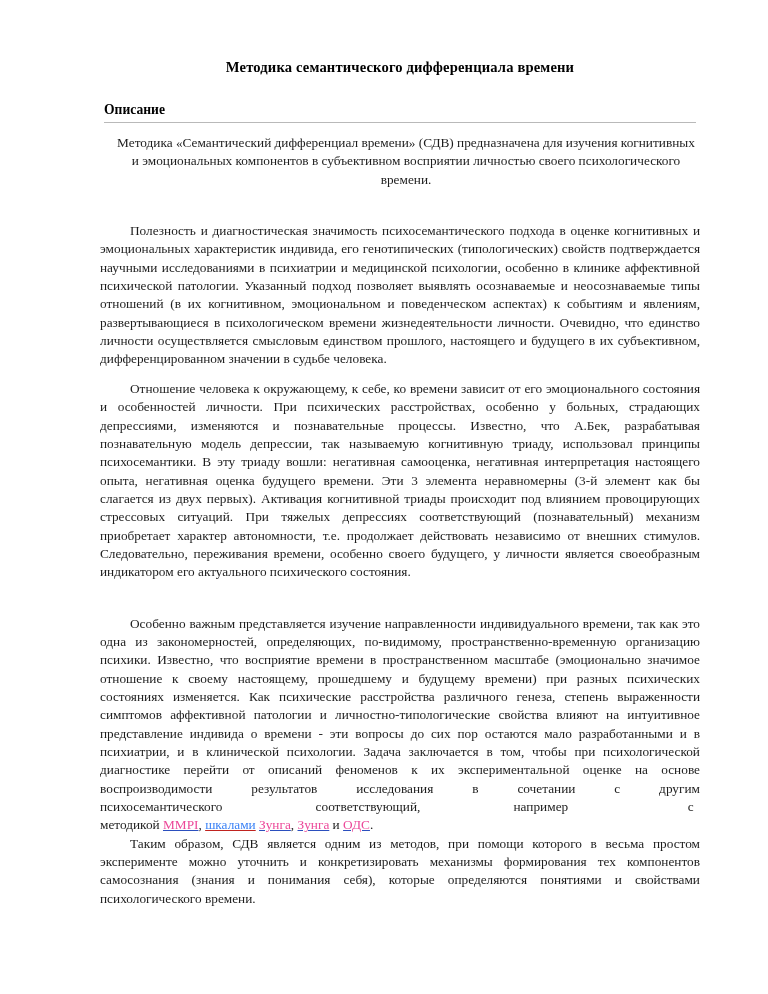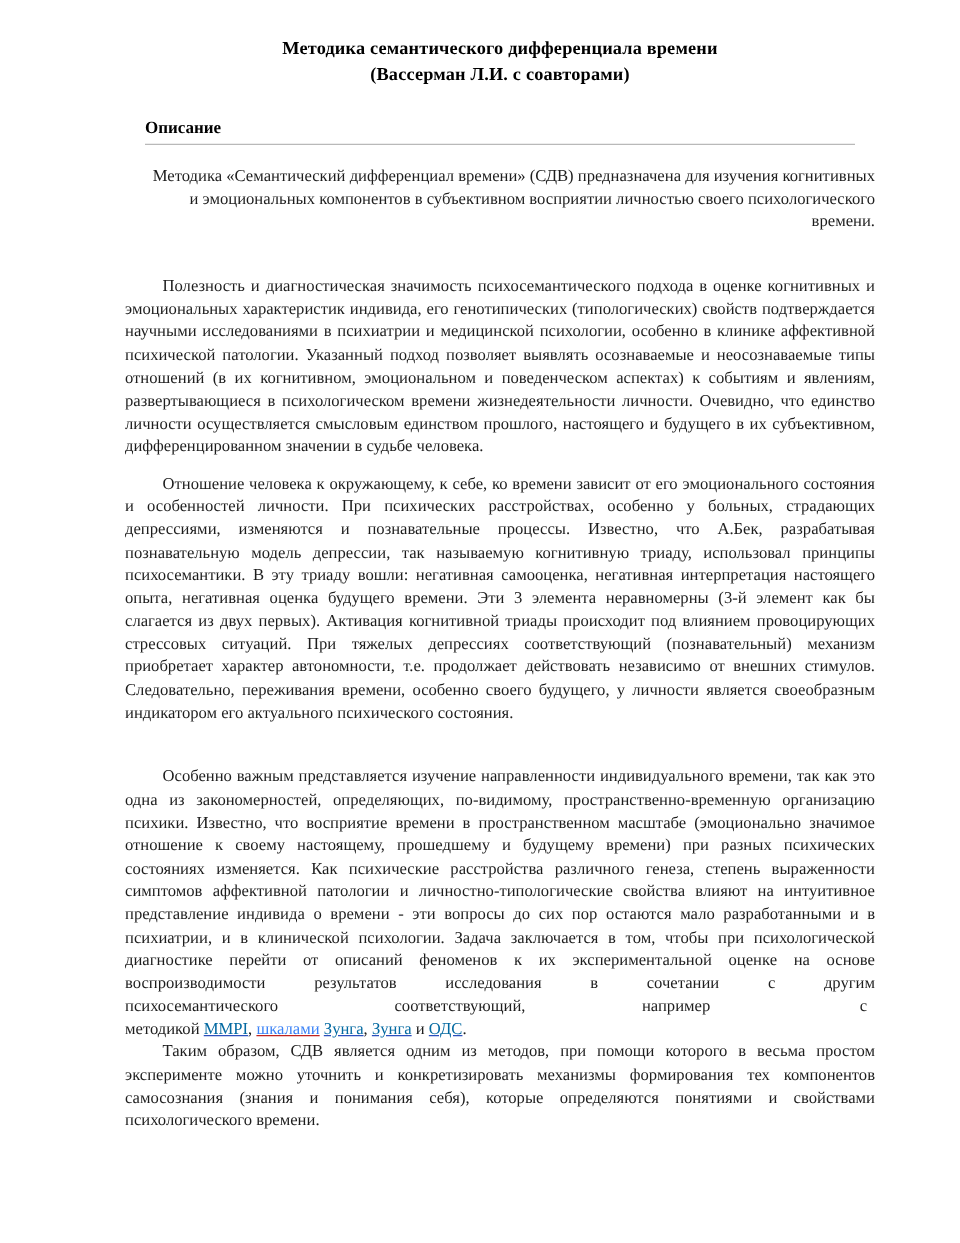--- a/index.html
+++ b/index.html
@@ -12,59 +12,59 @@
     width: 768px;
     height: 994px;
     font-family: "Liberation Serif", "DejaVu Serif", serif;
     color: #1a1a1a;
     overflow: hidden;
   }
   .page {
     width: 768px;
     height: 994px;
     box-sizing: border-box;
-    padding: 29px 68px 0 100px;
+    padding: 57px 68px 0 100px;
     position: relative;
     background: #ffffff;
   }
   .doc-title {
     text-align: center;
     font-weight: bold;
     font-size: 14.6px;
     line-height: 1.42;
     letter-spacing: 0.01em;
     margin: 0;
     color: #000000;
   }
   .doc-title .line2 {
     display: block;
   }
   .section-head {
     font-weight: bold;
     font-size: 13.6px;
     line-height: 1.2;
-    margin: 16px;
+    margin: 4px;
     padding: 0 0 4px 0;
     color: #000000;
     border-bottom: 1px solid #b9b9b9;
   }
   .sec-desc-wrap { margin-top: 24px; }
   .sec-theory-wrap { margin-top: 20px; }
 
   .para {
     font-size: 13.3px;
     line-height: 1.38;
     margin: 0;
     text-align: justify;
     color: #1d1d1d;
     hyphens: none;
   }
   .para.lead {
     margin-top: 11px;
-    text-align: right;
+    text-align: center;
     margin-left: 12px;
   }
   .para.body-para {
     text-indent: 30px;
     margin-top: 11px;
   }
   .para.body-para.tight {
     margin-top: 0;
   }
   .para.spaced-top {
@@ -72,37 +72,36 @@
   }
 
   
   .link-line {
     text-indent: 0;
     margin-top: 0;
     text-align: justify;
   }
 
   a.doc-link {
-    color: #0369a1;
+    color: #ec4899;
     text-decoration: underline;
     text-decoration-color: #2b4fbe;
   }
   a.doc-link.broken {
     color: #3b82f6;
     text-decoration-color: #c0231f;
   }
 </style>
 </head>
 <body>
 
 <div class="page">
 
   <h1 class="doc-title">
     <span>Методика семантического дифференциала времени</span>
-    <span class="line2">(Вассерман Л.И. с соавторами)</span>
   </h1>
 
   <div class="sec-desc-wrap">
     <h2 class="section-head">Описание</h2>
     <p class="para lead">Методика «Семантический дифференциал времени» (СДВ) предназначена для изучения когнитивных и эмоциональных компонентов в субъективном восприятии личностью своего психологического времени.</p>
   </div>
 
   <div class="sec-theory-wrap">
 
     <p class="para body-para spaced-top">Полезность и диагностическая значимость психосемантического подхода в оценке когнитивных и эмоциональных характеристик индивида, его генотипических (типологических) свойств подтверждается научными исследованиями в психиатрии и медицинской психологии, особенно в клинике аффективной психической патологии. Указанный подход позволяет выявлять осознаваемые и неосознаваемые типы отношений (в их когнитивном, эмоциональном и поведенческом аспектах) к событиям и явлениям, развертывающиеся в психологическом времени жизнедеятельности личности. Очевидно, что единство личности осуществляется смысловым единством прошлого, настоящего и будущего в их субъективном, дифференцированном значении в судьбе человека.</p>

